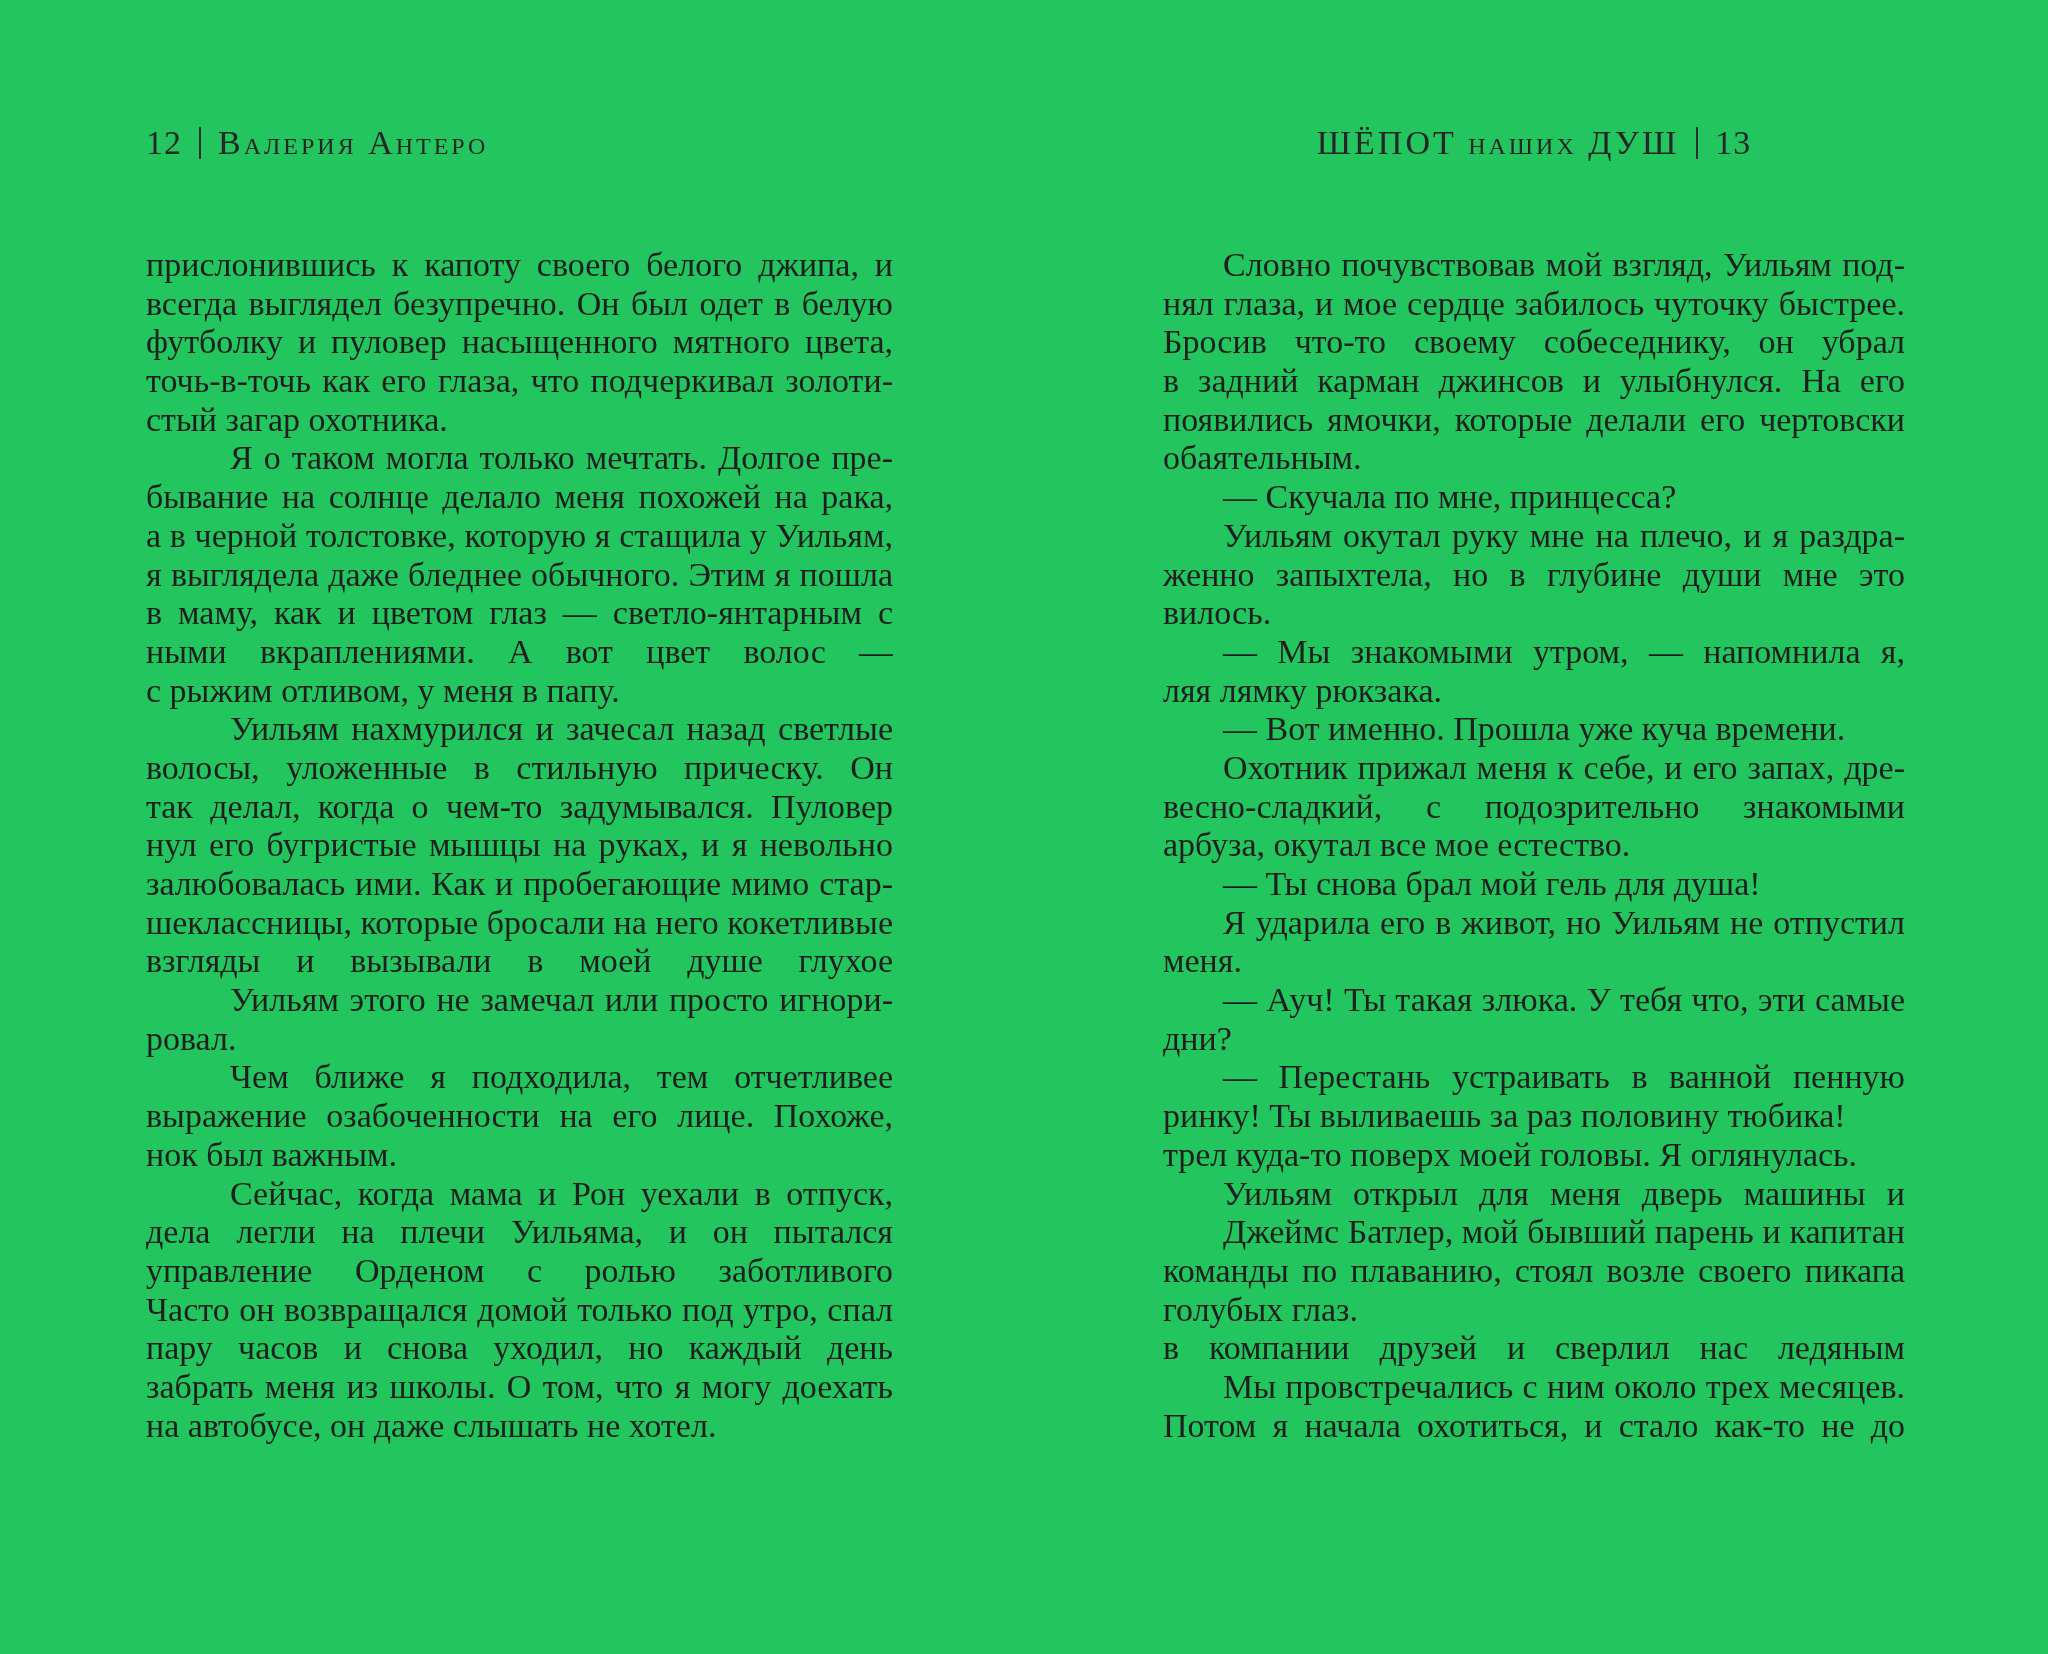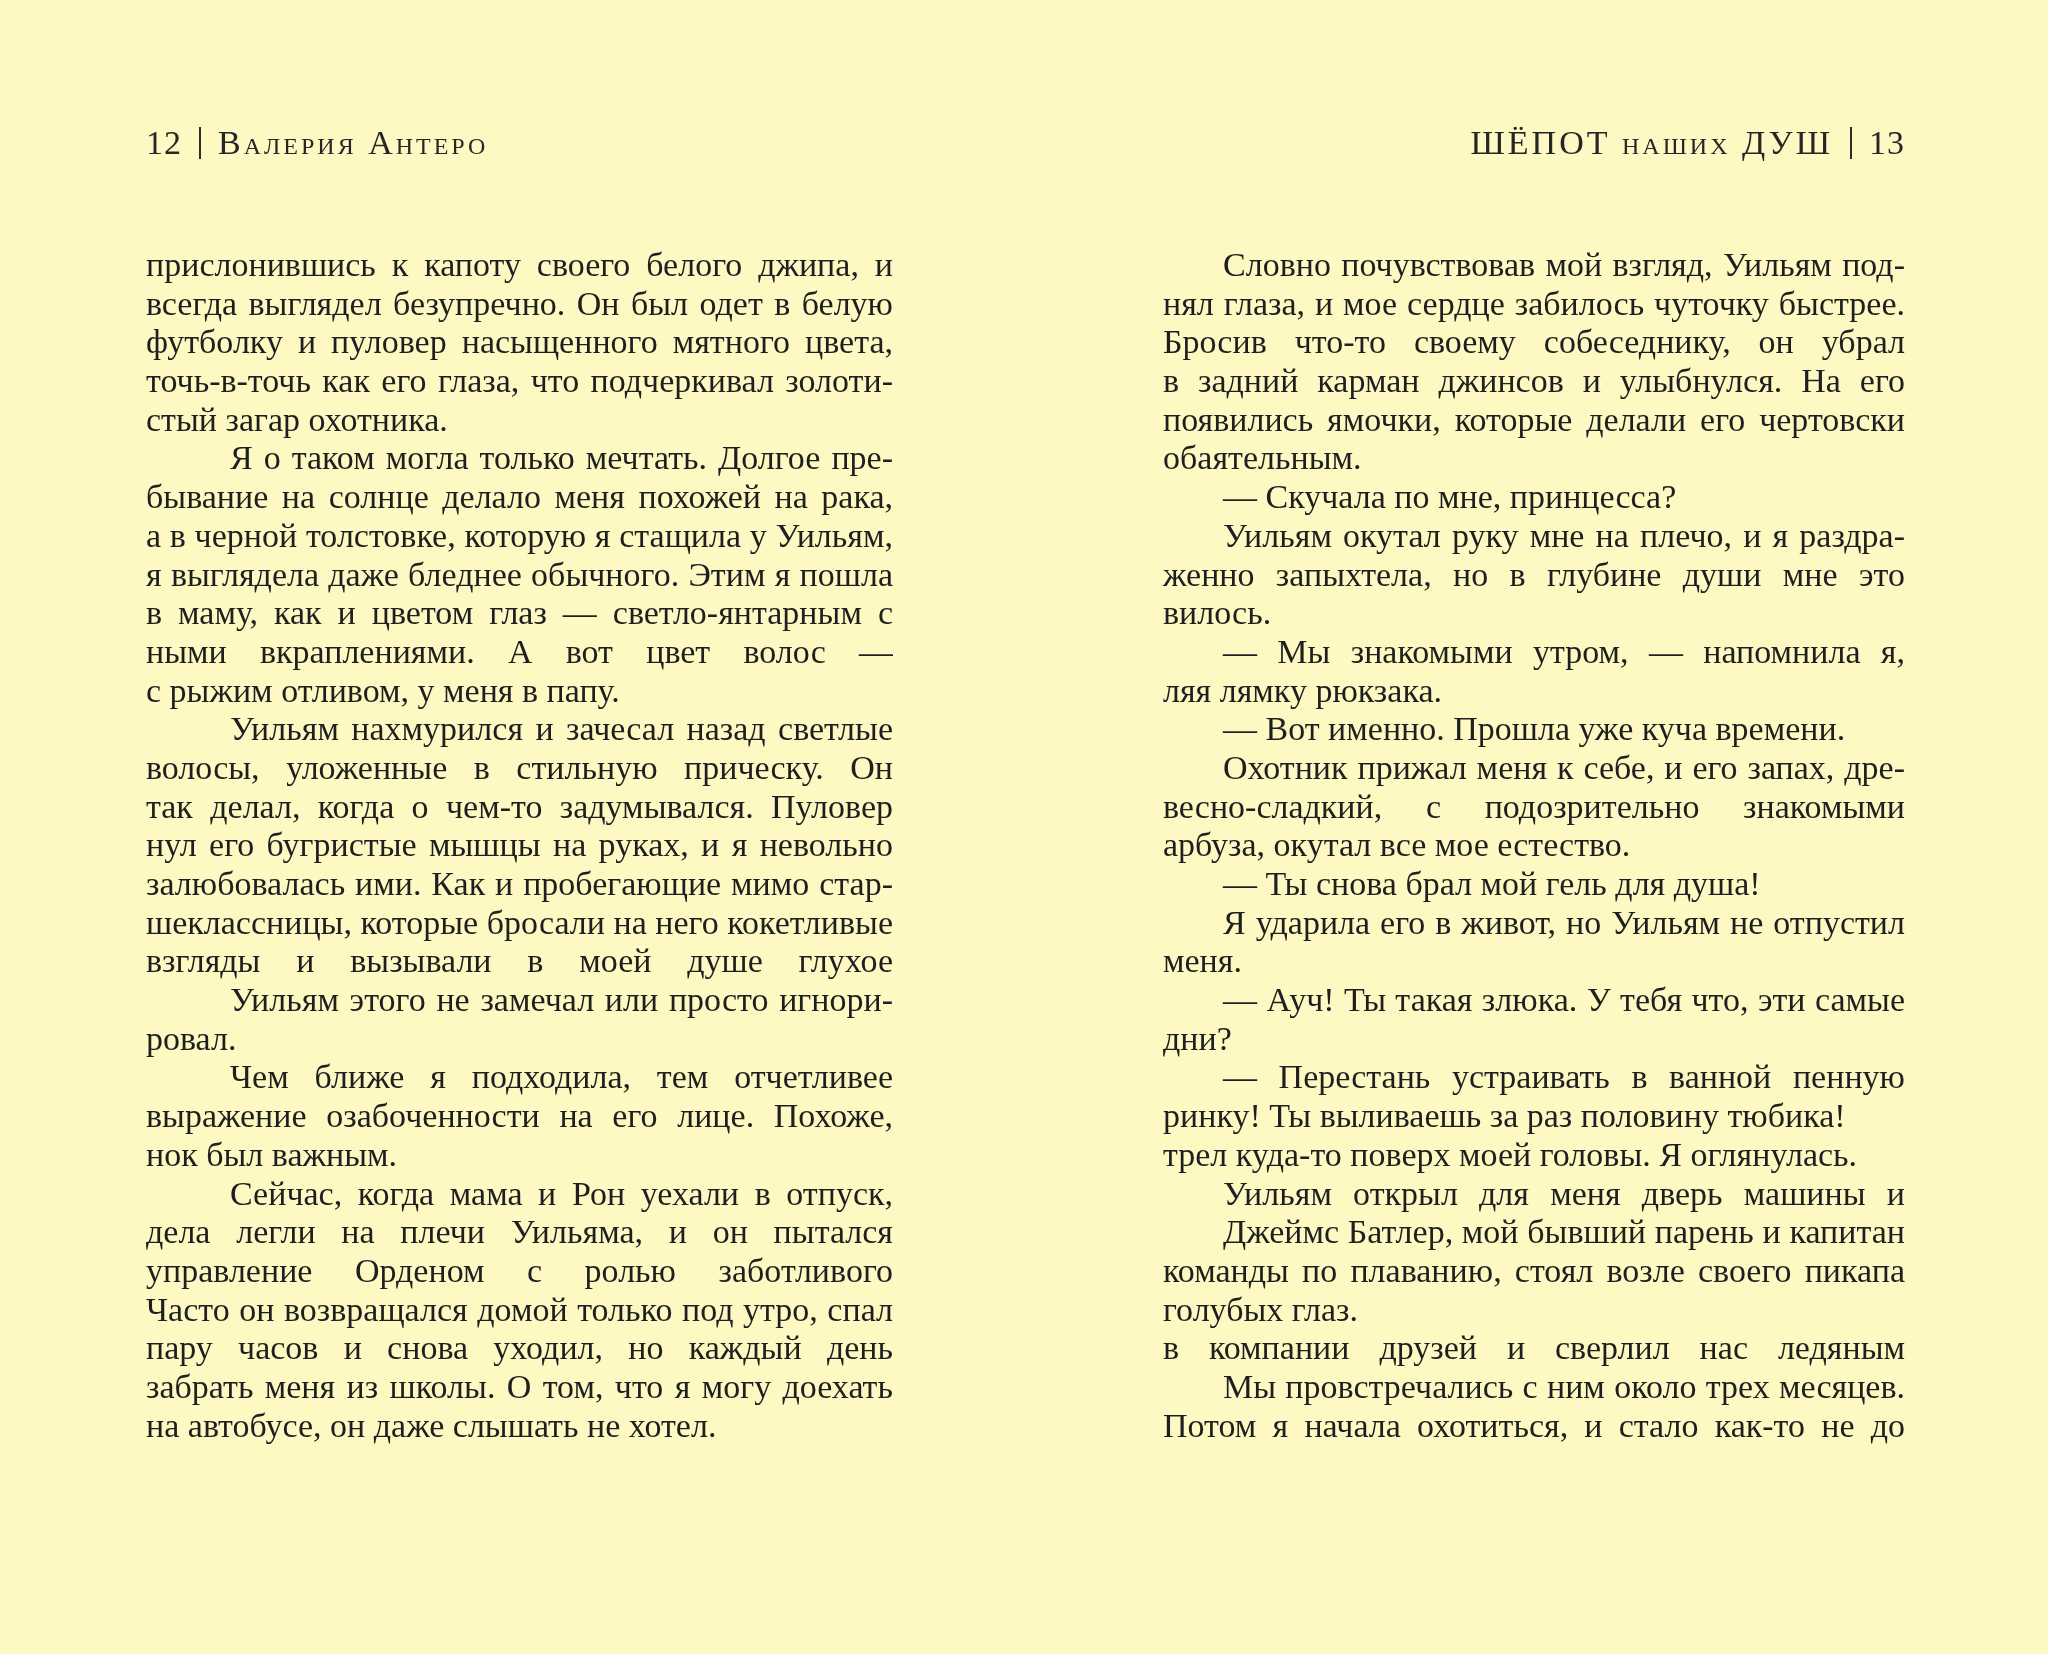--- a/index.html
+++ b/index.html
@@ -1,37 +1,37 @@
 <!DOCTYPE html>
 <html lang="ru"><head>
 <meta charset="utf-8">
 <style>
   html, body { margin: 0; padding: 0; background: #ffffff; }
   .spread {
     position: relative;
     width: 2048px;
     height: 1654px;
-    background: #fef9c3;
+    background: #22c55e;
     font-family: "Liberation Serif", serif;
     color: #1f1f1f;
     overflow: hidden;
   }
   .page { position: absolute; top: 0; height: 100%; }
   .page.left  { left: 146px;  width: 747px; }
   .page.right { left: 1163px; width: 742px; }
 
   .running-head {
     position: absolute;
     top: 124px;
     left: 0; right: 0;
     font-size: 34px;
     white-space: nowrap;
     color: #262626;
   }
-  .page.right .running-head { text-align: right; }
+  .page.right .running-head { text-align: center; }
   .running-title {
     font-variant: small-caps;
     letter-spacing: 3px;
   }
   .page-number { letter-spacing: 1px; }
   .head-rule {
     display: inline-block;
     width: 2px;
     height: 32px;
     background: #2e2e2e;

